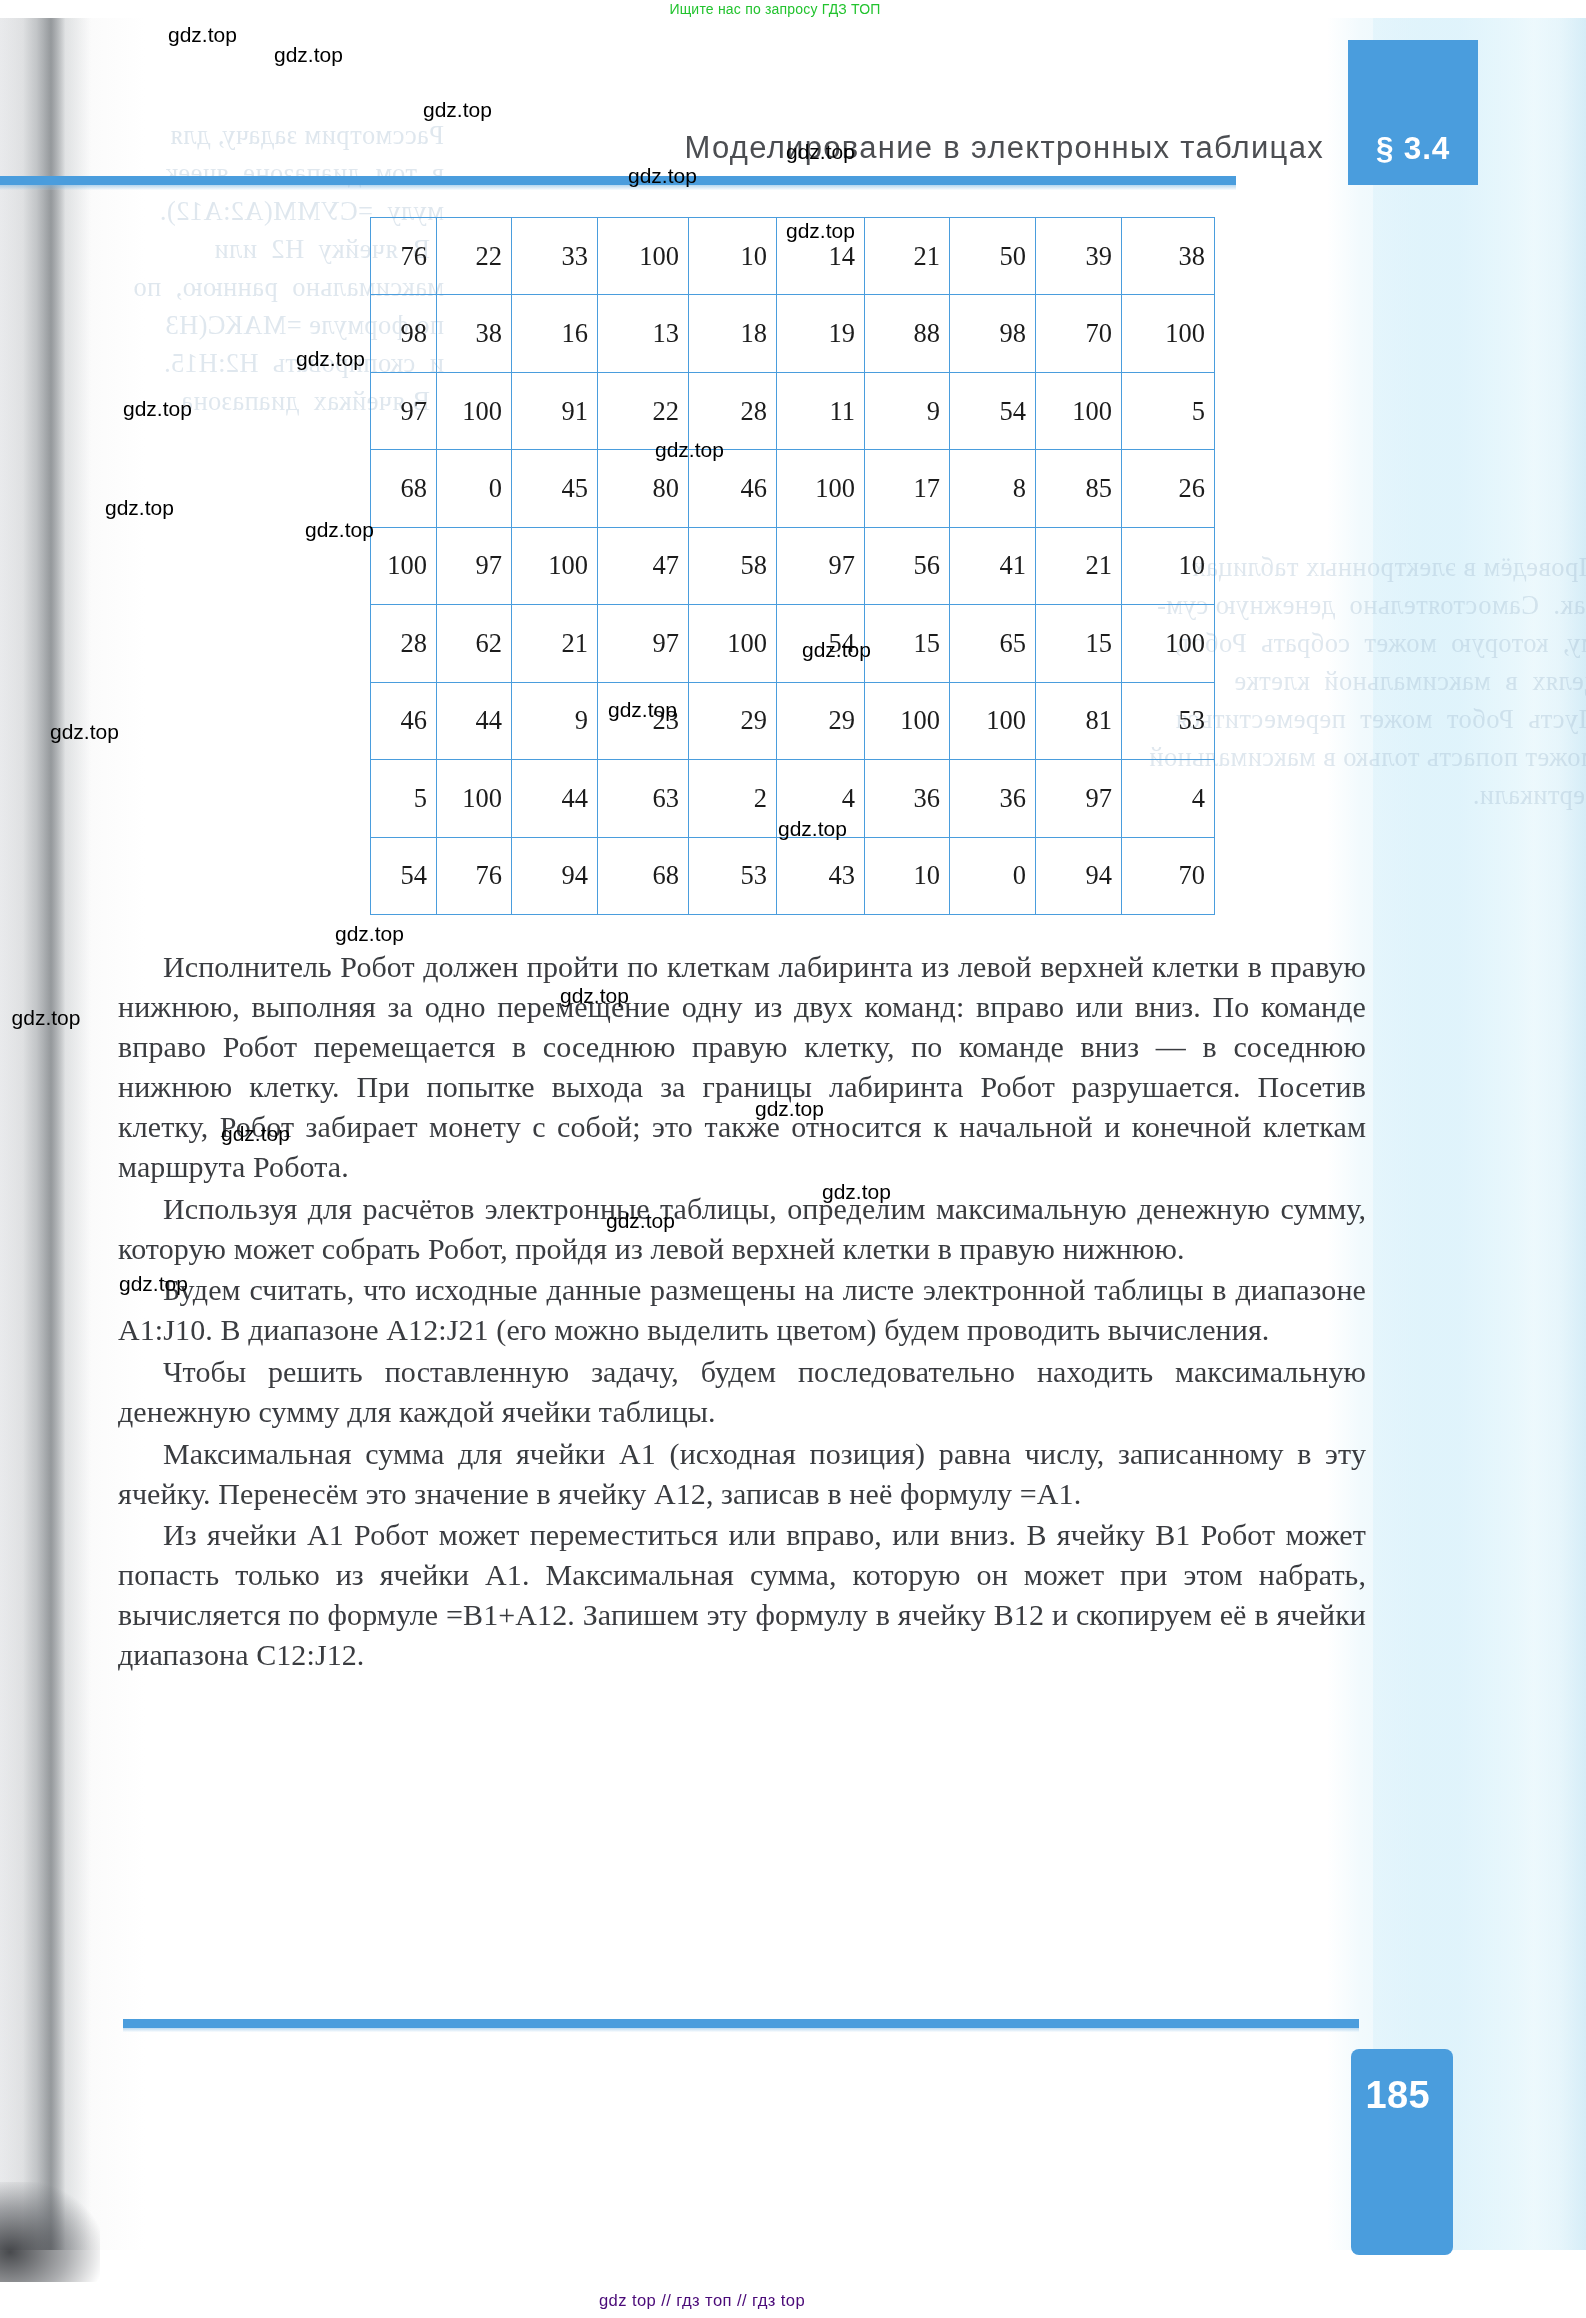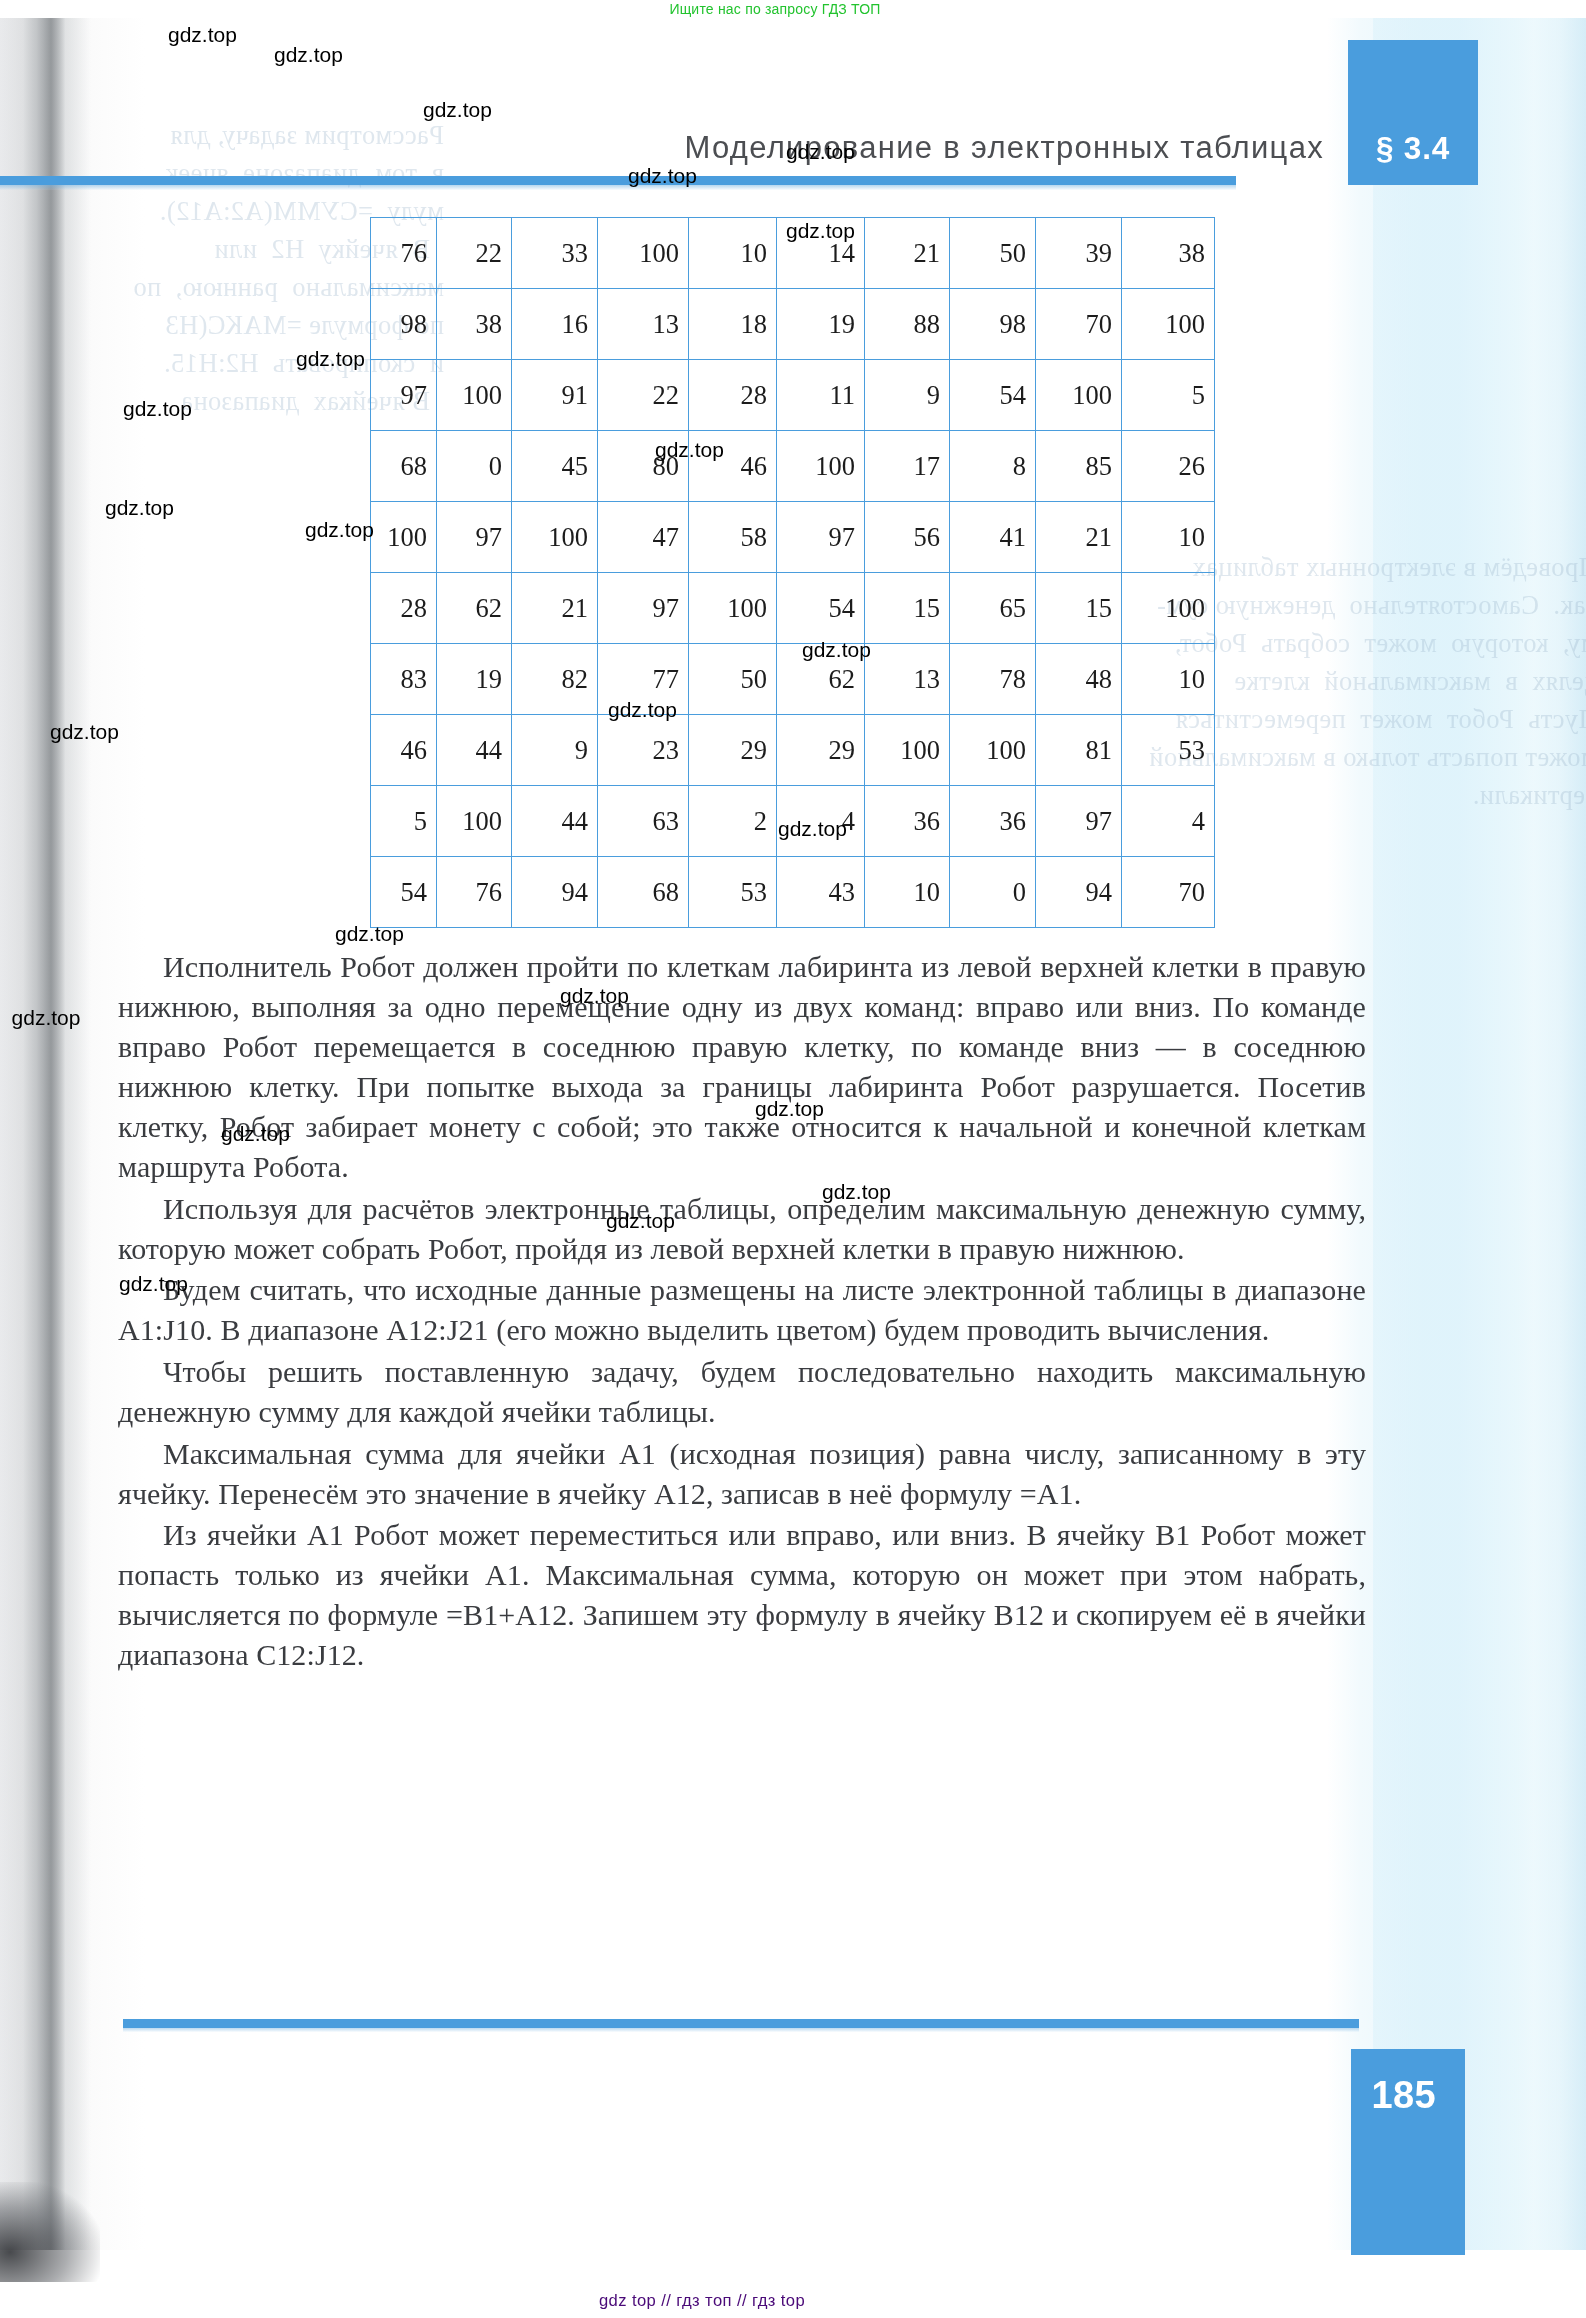--- a/index.html
+++ b/index.html
@@ -218,27 +218,28 @@
     left: 123px;
     top: 2028px;
     width: 1236px;
     height: 4.1px;
     background: linear-gradient(to bottom, rgba(120,180,225,0.5), rgba(205,228,244,0.08));
   }
   .page-badge {
     position: absolute;
     left: 1351px;
     top: 2049px;
-    width: 114px;
+    width: 102px;
     height: 206px;
     background: #4a9ddd;
     color: #ffffff;
     font-family: "Liberation Sans", sans-serif;
     font-size: 38px;
     font-weight: 700;
+    border-radius: 8px;
   }
   .page-badge .num {
     position: absolute;
     left: 0;
     right: 8.3px;
     top: 25px;
     text-align: center;
     letter-spacing: 0.4px;
   }
 
@@ -372,32 +373,20 @@
             <td class="c0">28</td>
             <td class="c1">62</td>
             <td class="c2">21</td>
             <td class="c3">97</td>
             <td class="c4">100</td>
             <td class="c5">54</td>
             <td class="c6">15</td>
             <td class="c7">65</td>
             <td class="c8">15</td>
             <td class="c9">100</td>
-          </tr>
-          <tr>
-            <td class="c0">83</td>
-            <td class="c1">19</td>
-            <td class="c2">82</td>
-            <td class="c3">77</td>
-            <td class="c4">50</td>
-            <td class="c5">62</td>
-            <td class="c6">13</td>
-            <td class="c7">78</td>
-            <td class="c8">48</td>
-            <td class="c9">10</td>
           </tr>
           <tr>
             <td class="c0">46</td>
             <td class="c1">44</td>
             <td class="c2">9</td>
             <td class="c3">23</td>
             <td class="c4">29</td>
             <td class="c5">29</td>
             <td class="c6">100</td>
             <td class="c7">100</td>

